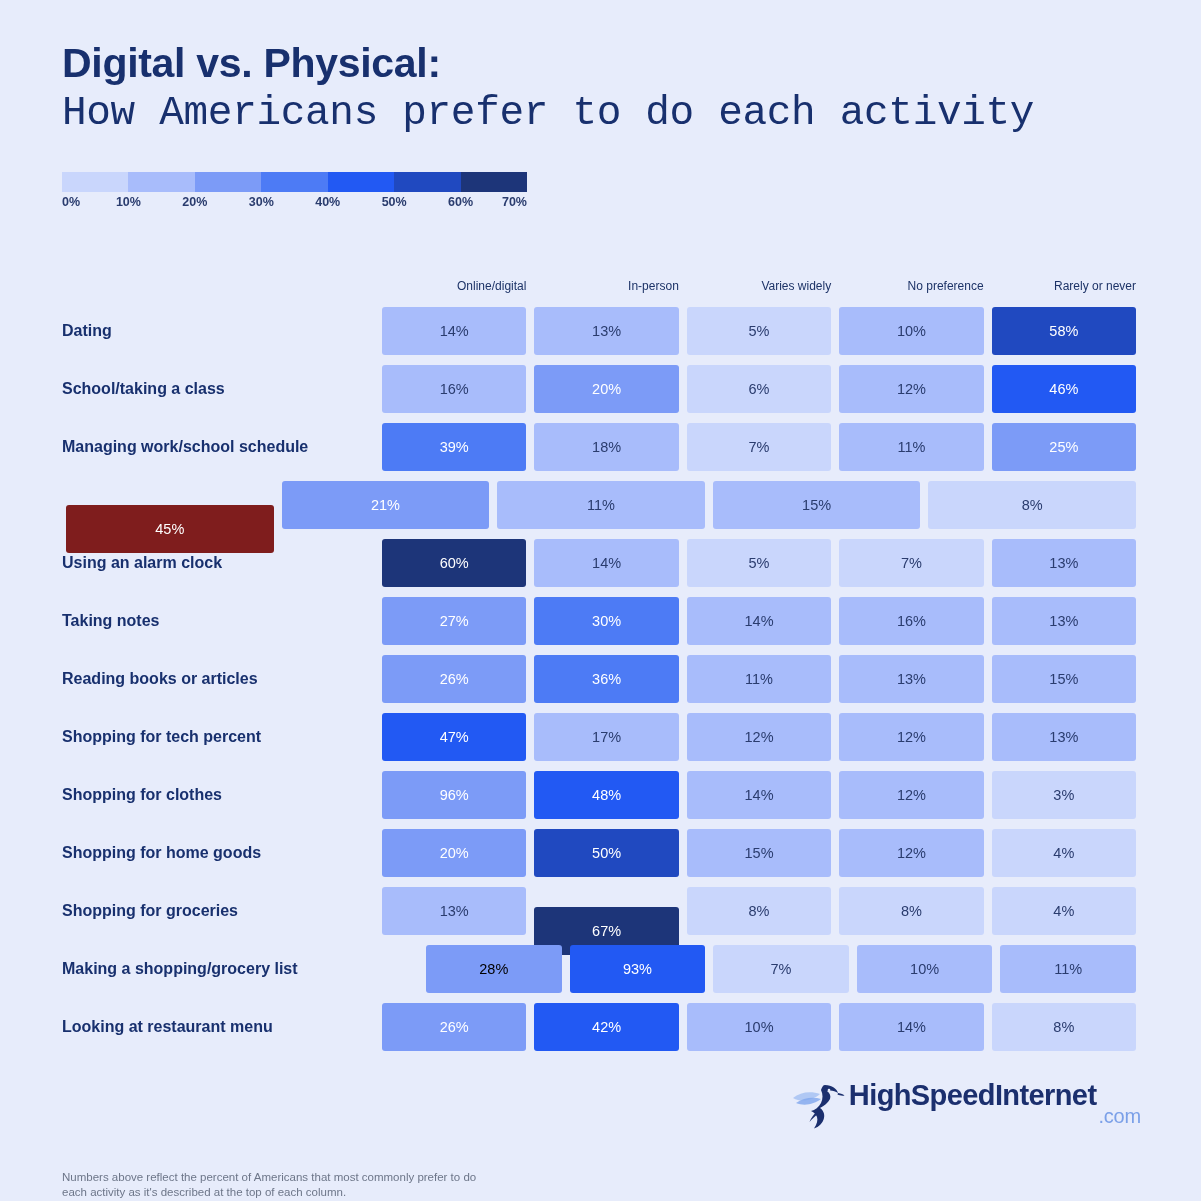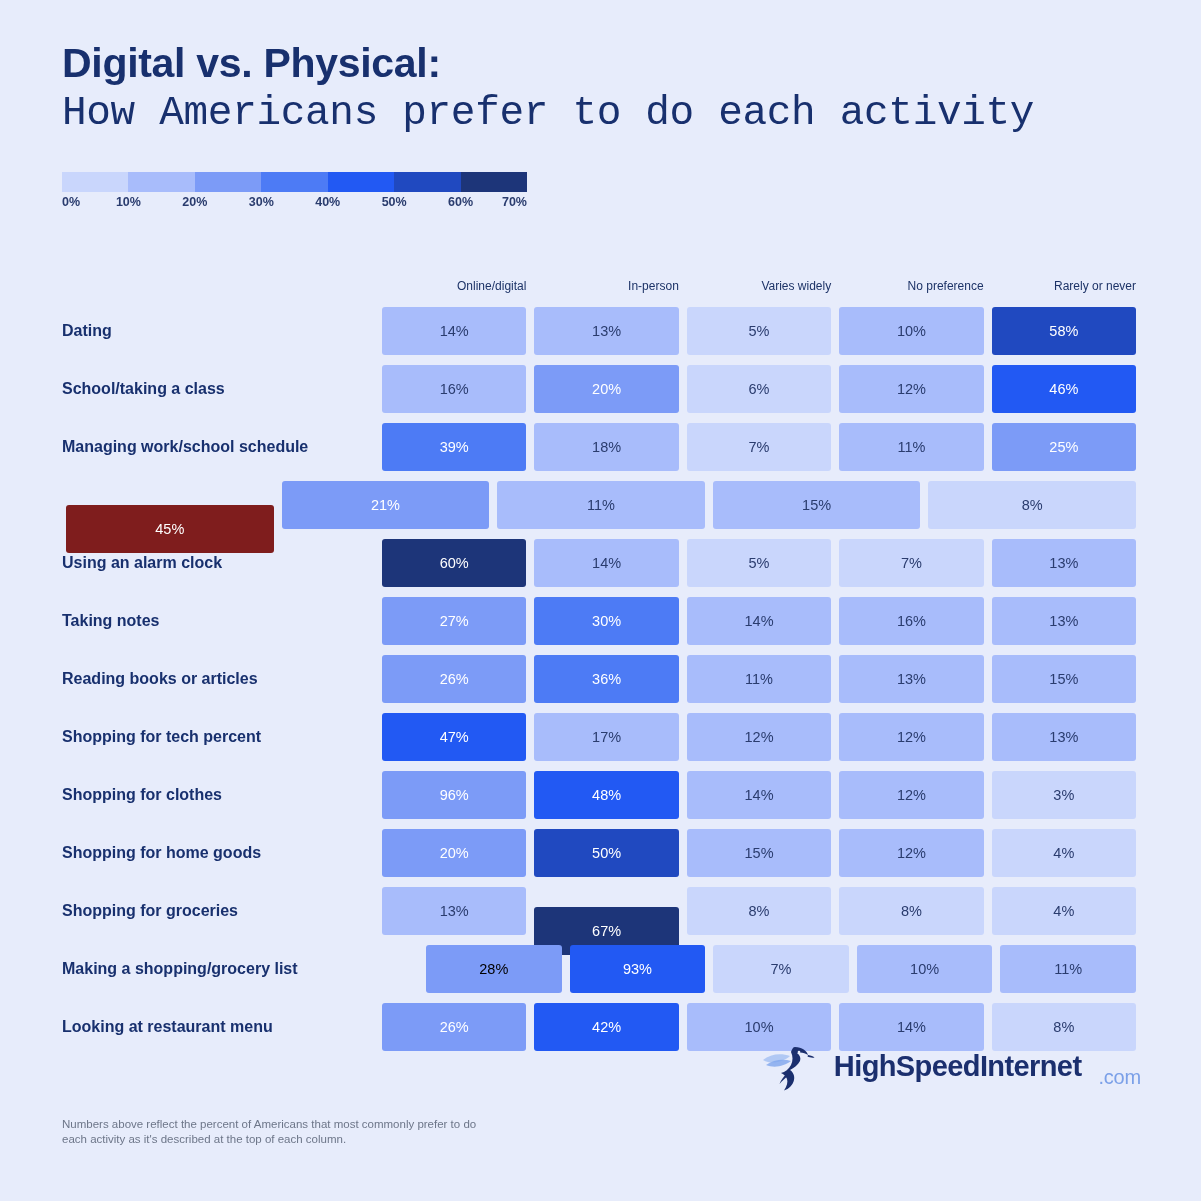--- a/index.html
+++ b/index.html
@@ -113,35 +113,35 @@
     align-items: center;
     justify-content: center;
     font-size: 14.5px;
     box-sizing: border-box;
   }
 
   
   #footer-note {
     position: absolute;
     left: 62px;
-    top: 1117px;
+    top: 1170px;
     width: 420px;
     font-size: 11.5px;
     line-height: 15px;
     color: #6d7689;
     font-weight: 500;
   }
   #logo {
     position: absolute;
     right: 60px;
-    top: 1040px;
+    top: 1079px;
     height: 52px;
     display: flex;
-    align-items: center;
-    gap: 19px;
+    align-items: flex-start;
+    gap: 4px;
   }
   #logo-bird { width: 54px; height: 50px; display: block; }
   #logo-wordmark {
     font-size: 29px;
     font-weight: bold;
     color: #1b2f6e;
     letter-spacing: -0.6px;
     white-space: nowrap;
   }
   #logo-tld {

